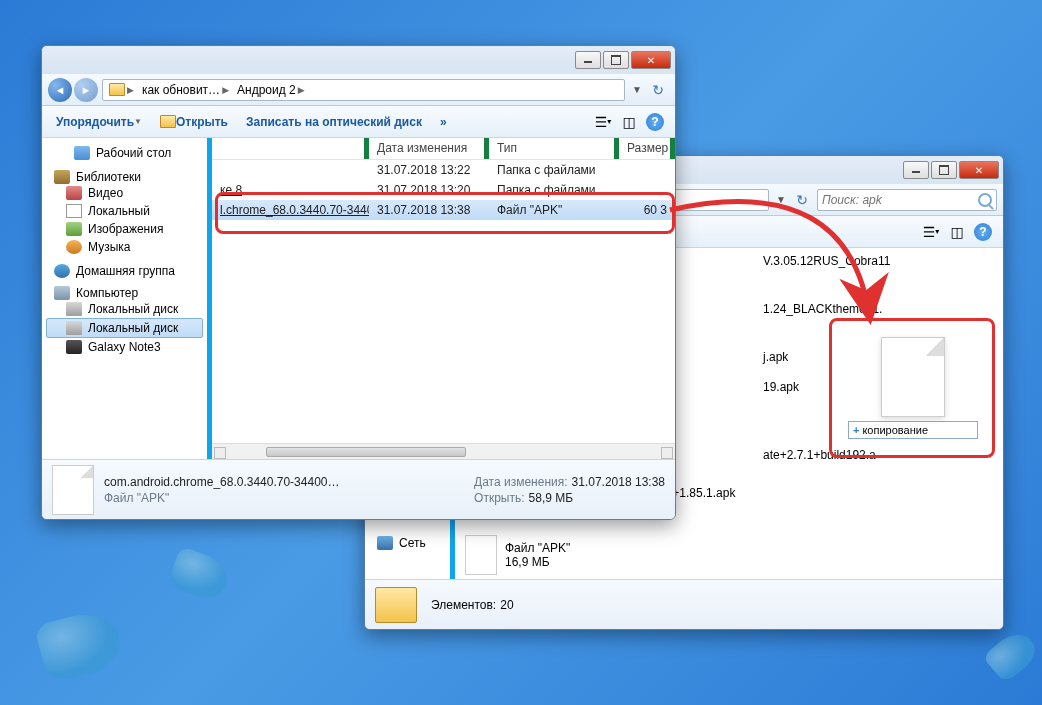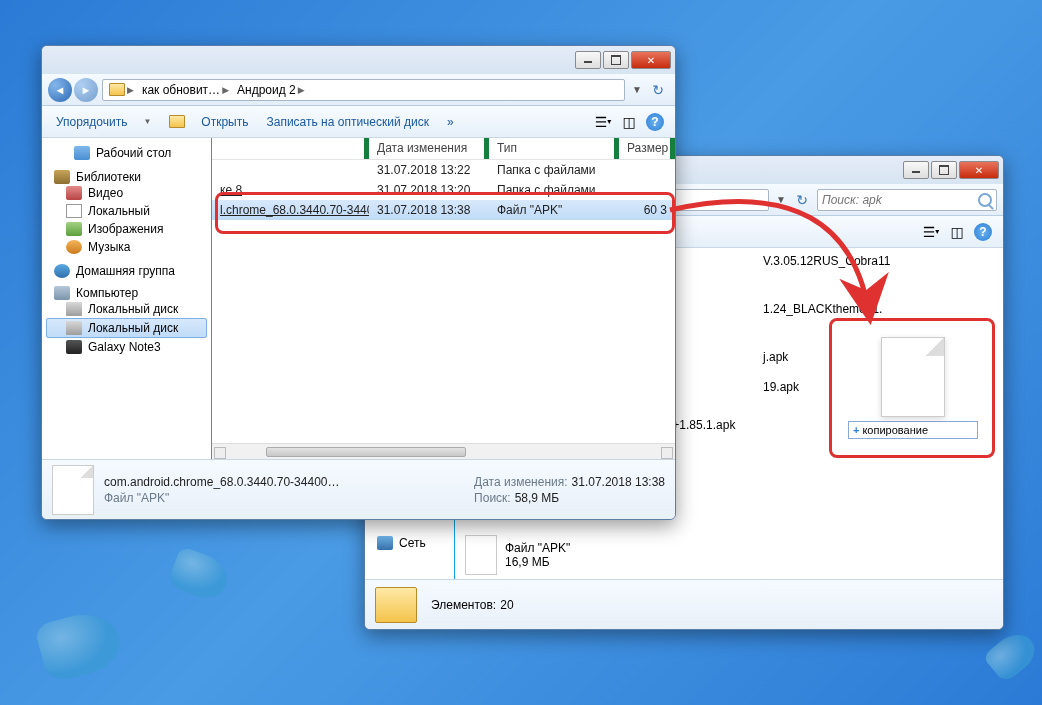--- a/index.html
+++ b/index.html
@@ -24,28 +24,28 @@
   .crumb .sep{font-size:9px;color:#666;}
   .folder-icon { width:16px;height:13px;background:linear-gradient(#ffe9a6,#f3c34b);border:1px solid #b78b2a;border-radius:1px 1px 0 0;display:inline-block;}
   .navend{display:flex;align-items:center;gap:2px;}
   .smallarrow{width:16px;height:20px;display:flex;align-items:center;justify-content:center;font-size:10px;color:#555;cursor:pointer;}
   .searchbox{width:180px;height:22px;background:#fff;border:1px solid #a7b7c7;border-radius:2px;display:flex;align-items:center;padding:0 4px;}
   .searchbox input{border:none;outline:none;font-size:12px;font-style:italic;color:#888;width:100%;}
   .search-icon{width:14px;height:14px;border:2px solid #79a8d8;border-radius:50%;position:relative;flex-shrink:0;}
   .search-icon:after{content:'';position:absolute;width:2px;height:6px;background:#79a8d8;bottom:-5px;right:-2px;transform:rotate(-45deg);}
 
   .toolbar{height:32px;background:linear-gradient(#f7fbff,#e6f0f9);border-bottom:1px solid #c8d6e5;display:flex;align-items:center;padding:0 8px;gap:6px;font-size:12px;}
-  .toolbtn{display:flex;align-items:center;gap:16px;padding:4px 6px;cursor:pointer;color:#1b5aa0;}
+  .toolbtn{display:flex;align-items:center;gap:0;padding:4px 6px;cursor:pointer;color:#1b5aa0;font-weight:bold;}
   .toolbtn .drop{font-size:8px;color:#666;}
   .tool-right{margin-left:auto;display:flex;gap:2px;align-items:center;}
   .ticon{width:24px;height:24px;display:flex;align-items:center;justify-content:center;font-size:14px;cursor:pointer;border-radius:2px;}
   .help{width:18px;height:18px;border-radius:50%;background:radial-gradient(#6ab4f0,#2b7bd6);color:#fff;font-size:12px;font-weight:bold;display:flex;align-items:center;justify-content:center;}
 
   .body{flex:1;display:flex;overflow:hidden;}
-  .sidebar{width:170px;background:#fff;border-right:1px solid #0ea5e9;padding:6px 4px;font-size:12px;overflow:hidden;}
+  .sidebar{width:170px;background:#fff;border-right:5px solid #0ea5e9;padding:6px 4px;font-size:12px;overflow:hidden;}
   .sb-item{display:flex;align-items:center;gap:6px;padding:2px 4px 2px 20px;cursor:pointer;white-space:nowrap;}
   .sb-item.sel{background:linear-gradient(#d7e8fb,#c0dbf7);border:1px solid #7eb0e2;border-radius:2px;padding-left:19px;}
   .sb-head{padding-left:8px;font-weight:normal;display:flex;align-items:center;gap:6px;margin-top:8px;}
   .sb-head:first-child{margin-top:0;}
   .sb-icon{width:16px;height:14px;flex-shrink:0;}
   .ico-desktop{background:linear-gradient(#7fb8eb,#4a8fd2);border-radius:2px;}
   .ico-lib{background:linear-gradient(#c7a55a,#8d6e32);border-radius:2px;}
   .ico-video{background:linear-gradient(#e58b8b,#b84545);border-radius:2px;}
   .ico-docs{background:#fff;border:1px solid #999;}
   .ico-imgs{background:linear-gradient(#a2d283,#5d9e3c);border-radius:2px;}
@@ -174,20 +174,23 @@
           </div>
         <div class="fitem" style="margin-left:300px;margin-top:30px;">
             <span>1.24_BLACKtheme21.</span>
           </div>
         <div class="fitem" style="margin-left:300px;margin-top:30px;">
             <span>j.apk</span>
           </div>
         <div class="fitem" style="margin-left:300px;margin-top:12px;">
             <span>19.apk</span>
           </div>
+        <div class="fitem" style="margin-left:300px;margin-top:50px;">
+            <span>ate+2.7.1+build192.a</span>
+          </div>
         <div class="fitem" style="margin-left:180px;margin-top:20px;">
             <span>IEON+1.85.1.apk</span>
           </div>
       </div>
       <div style="flex:1"></div>
       <div style="display:flex;align-items:center;gap:8px;padding:4px 10px;font-size:12px;">
         <div class="big-icon" style="width:32px;height:40px;background:#fff;border:1px solid #ccc;"></div>
         <div>
           <div>Файл "APK"</div>
           <div>16,9 МБ</div>
@@ -348,21 +351,21 @@
     <div class="dcol">
       <div class="val" style="font-weight:500;">com.android.chrome_68.0.3440.70-34400…</div>
       <div class="lbl">Файл "APK"</div>
     </div>
     <div class="dcol" style="margin-left:auto;">
       <div class="dpair">
           <span class="lbl">Дата изменения:</span>
           <span class="val">31.07.2018 13:38</span>
         </div>
       <div class="dpair">
-          <span class="lbl">Поиск:</span>
+          <span class="lbl">Открыть:</span>
           <span class="val">58,9 МБ</span>
         </div>
     </div>
   </div>
 </div>
 
 <div class="hl hl1"></div>
 <div class="hl hl2"></div>
 
 <svg class="arrow-svg" viewBox="0 0 350 250">

